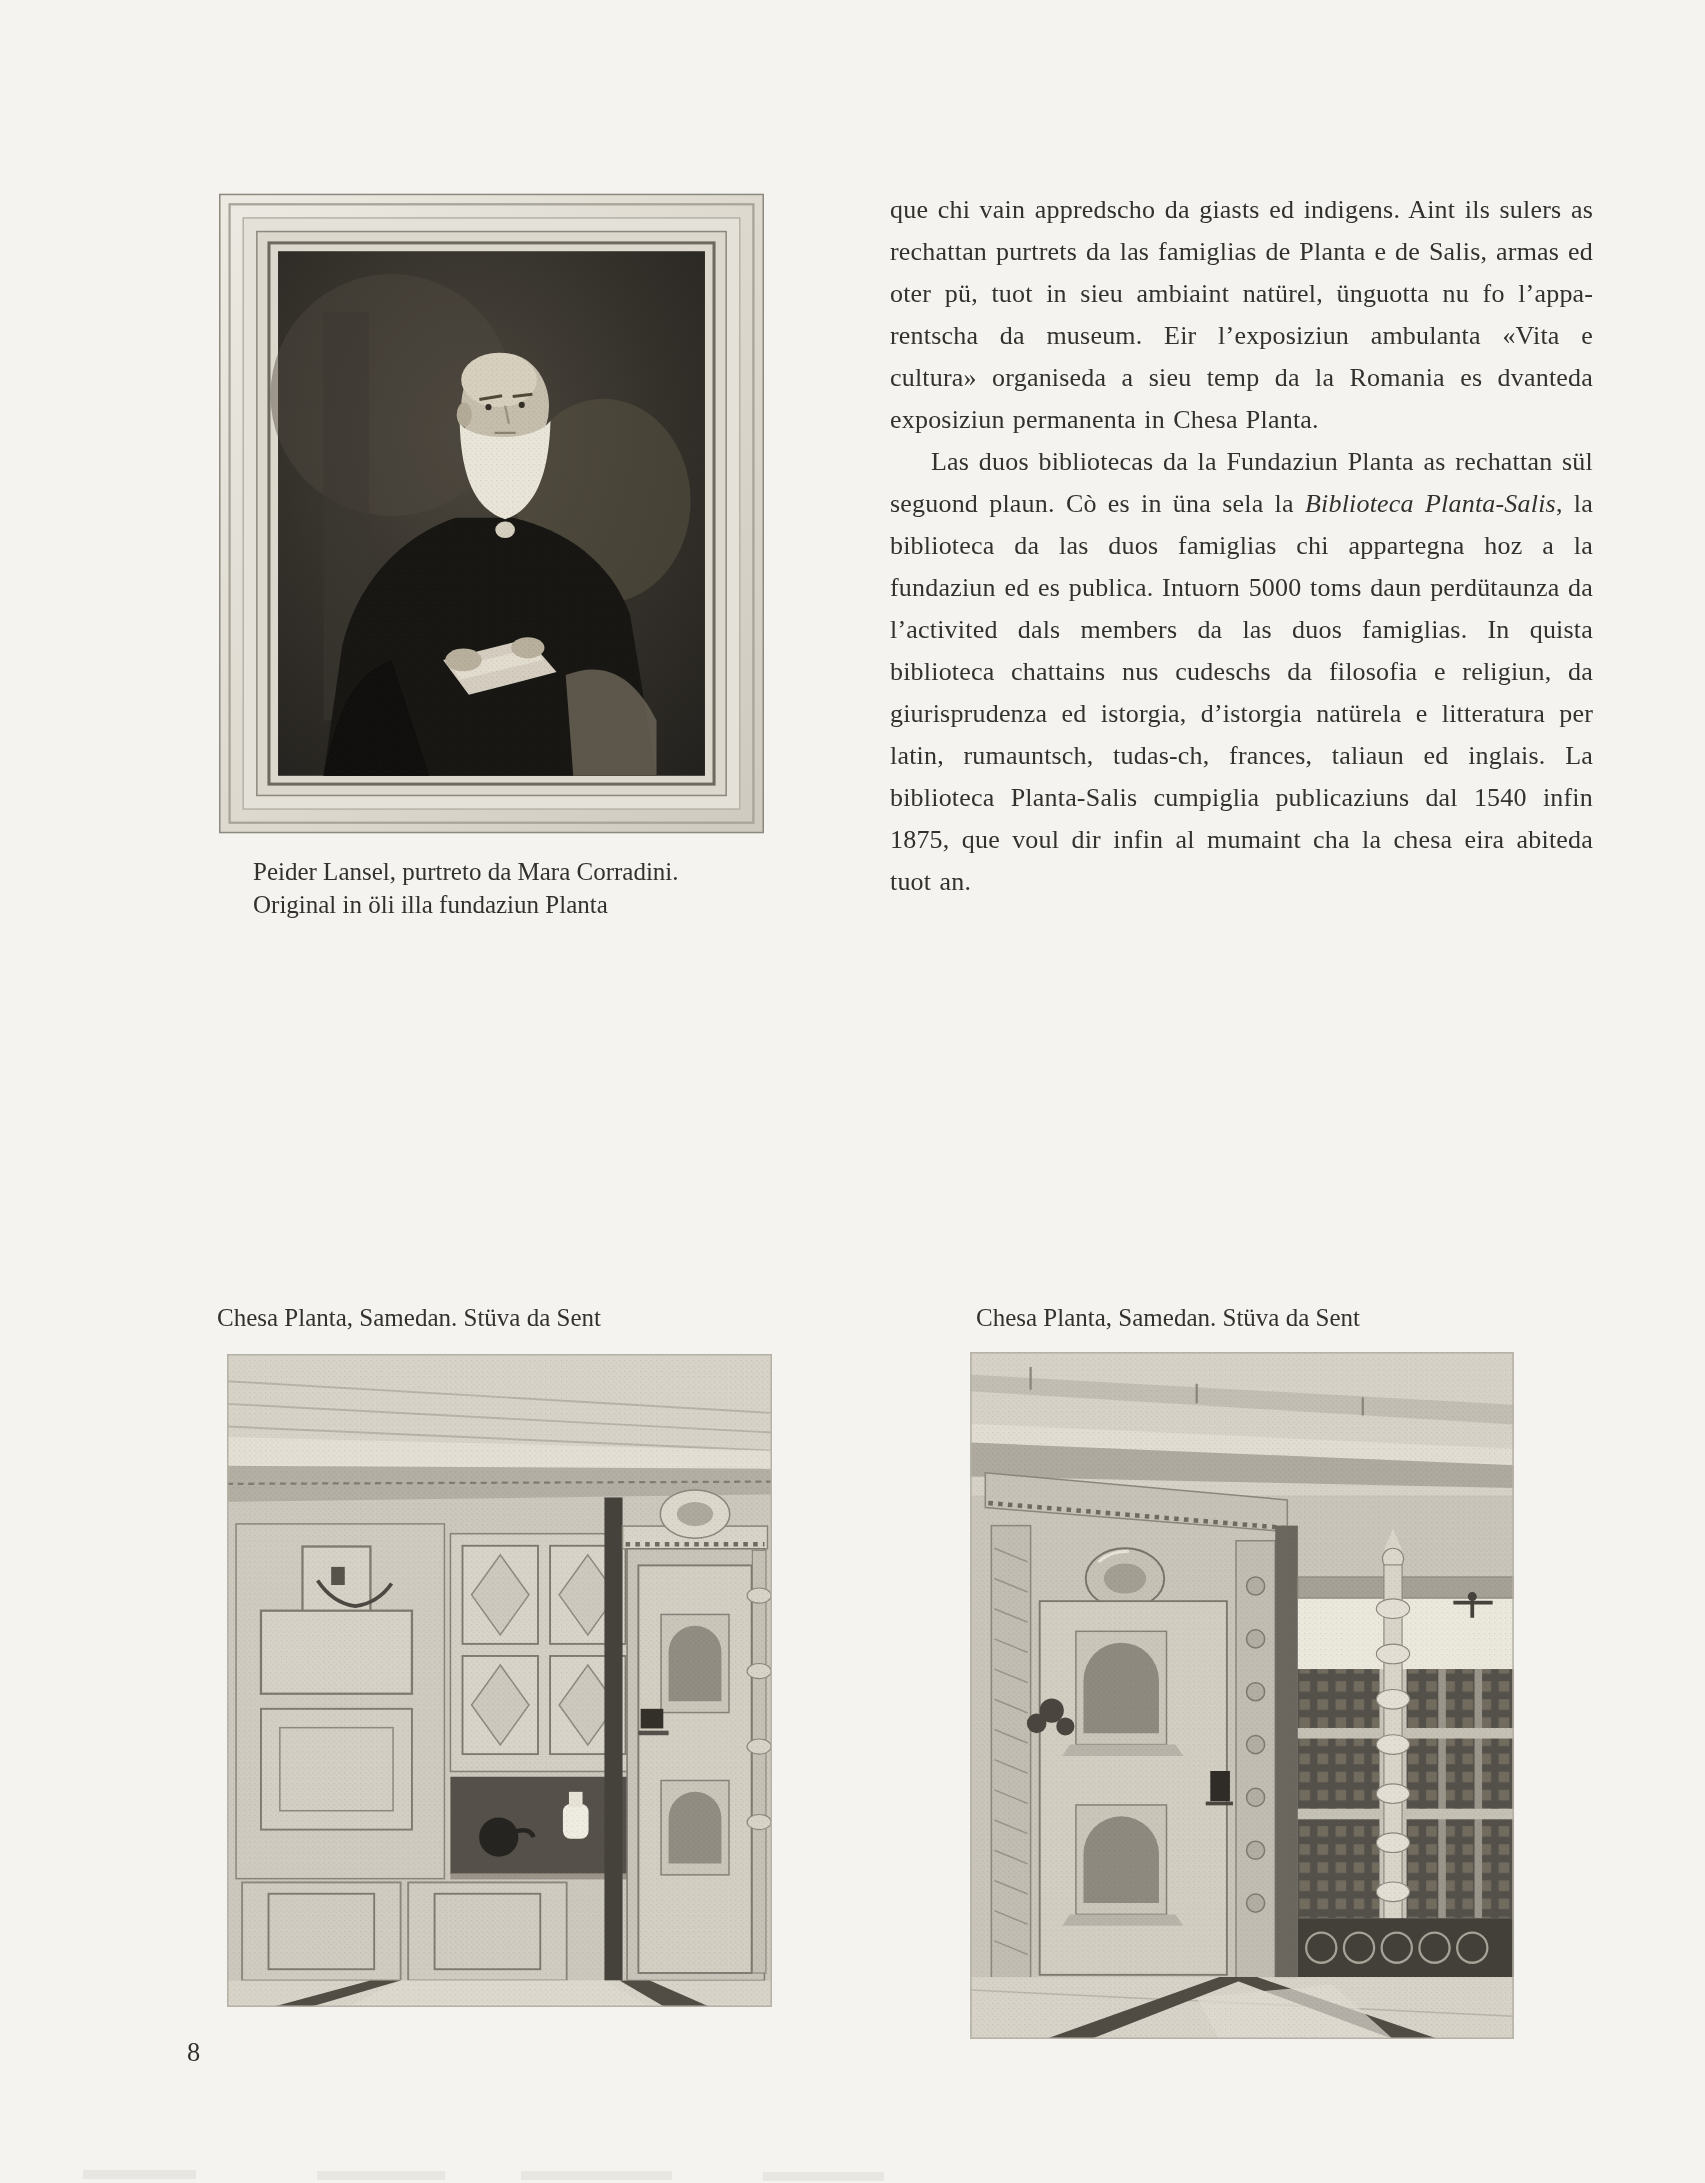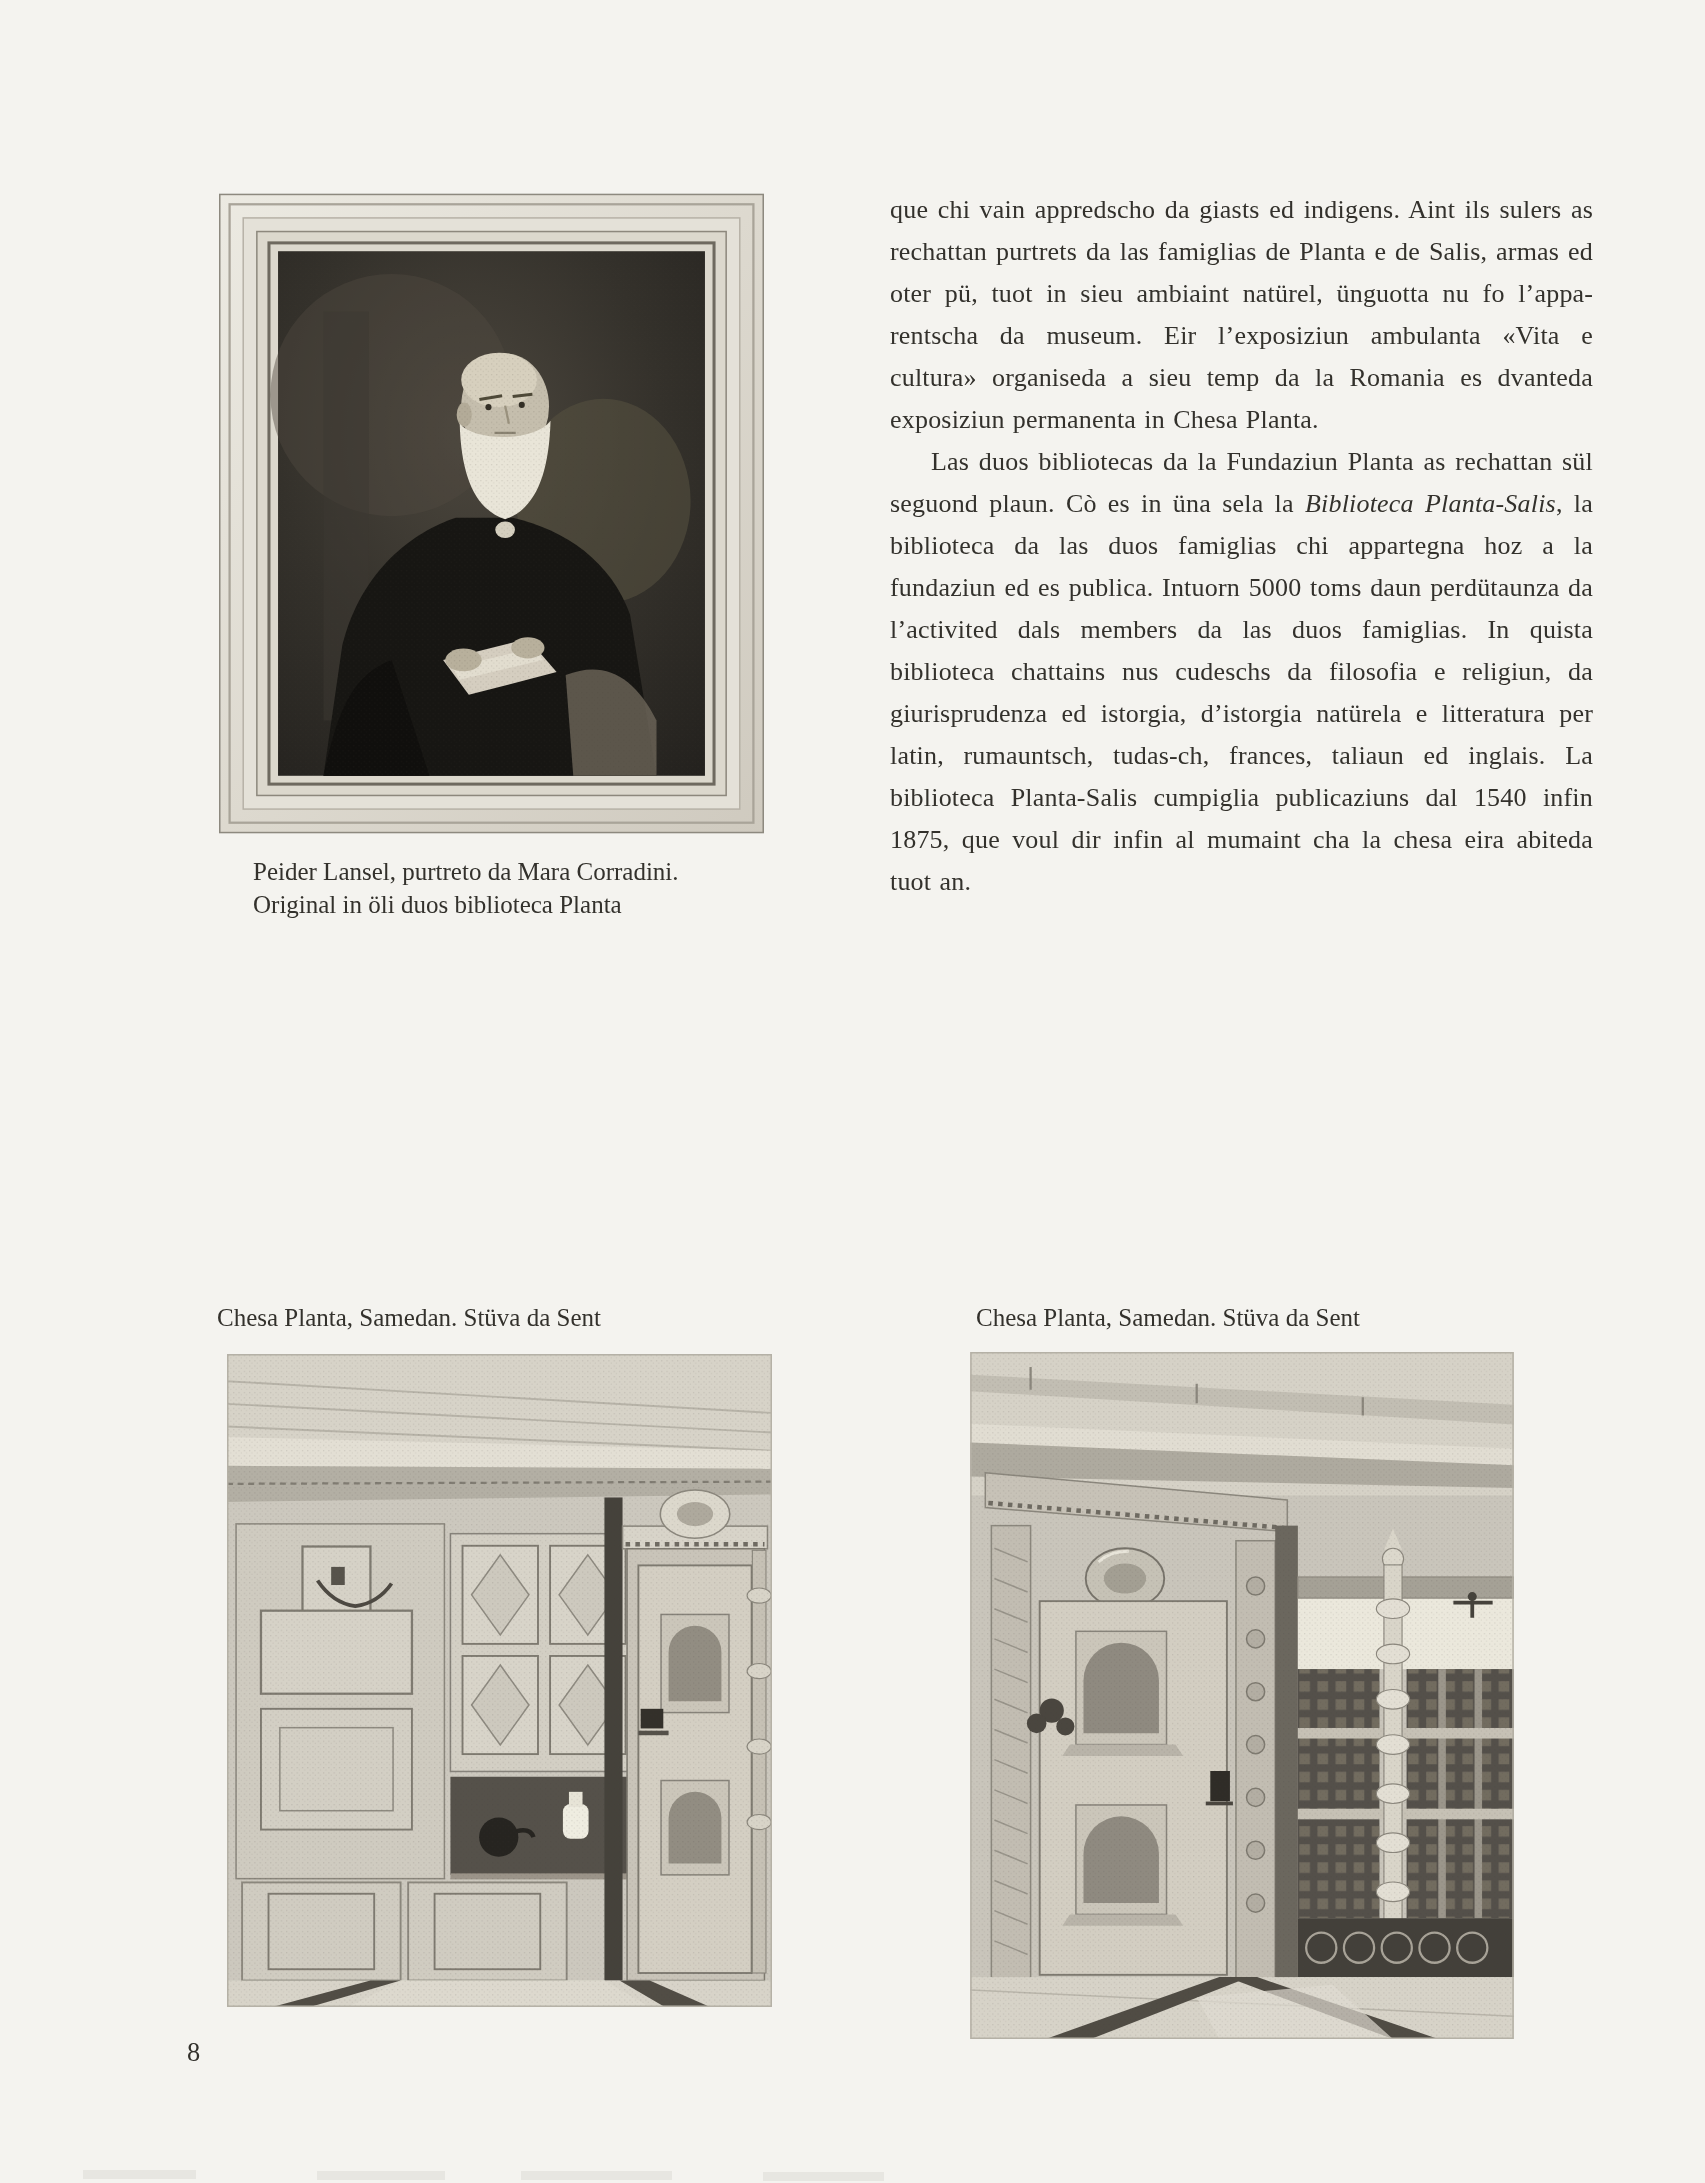--- a/index.html
+++ b/index.html
@@ -95,21 +95,21 @@
         <polygon points="230,550 340,524 350,540 240,566" fill="#e4dfd1" opacity="0.85"></polygon>
         <ellipse cx="245" cy="540" rx="24" ry="15" fill="#b8b09c"></ellipse>
         <ellipse cx="330" cy="524" rx="22" ry="14" fill="#b8b09c"></ellipse>
         <rect x="0" y="0" width="564" height="693" fill="url(#pf-noise)"></rect>
       </g>
     </svg>
   </figure>
 
   <div class="portrait-caption">
     <span>Peider Lansel, purtreto da Mara Corradini.</span><br>
-    <span>Original in öli duos biblioteca Planta</span>
+    <span>Original in öli illa fundaziun Planta</span>
   </div>
 
   <div class="body-col">
     <p class="p1">que chi vain appredscho da giasts ed indigens. Aint ils sulers as rechattan purtrets da las fami­glias de Planta e de Salis, armas ed oter pü, tuot in sieu ambiaint natürel, ünguotta nu fo l’appa­rentscha da museum. Eir l’exposiziun ambulanta «Vita e cultura» organiseda a sieu temp da la Romania es dvanteda exposiziun permanenta in Chesa Planta.</p>
     <p class="p2"><span>Las duos bibliotecas da la Fundaziun Planta as rechattan sül seguond plaun. Cò es in üna sela la </span><span class="ital">Biblioteca Planta-Salis</span><span>, la biblioteca da las duos famiglias chi appartegna hoz a la fundaziun ed es publica. Intuorn 5000 toms daun perdütaunza da l’activited dals members da las duos famiglias. In quista biblioteca chattains nus cudeschs da filoso­fia e religiun, da giurisprudenza ed istorgia, d’istorgia natürela e litteratura per latin, ru­mauntsch, tudas-ch, frances, taliaun ed inglais. La biblioteca Planta-Salis cumpiglia publicaziuns dal 1540 infin 1875, que voul dir infin al mumaint cha la chesa eira abiteda tuot an.</span></p>
   </div>
 
   <div class="caption-bl">Chesa Planta, Samedan. Stüva da Sent</div>
   <div class="caption-br">Chesa Planta, Samedan. Stüva da Sent</div>
 

